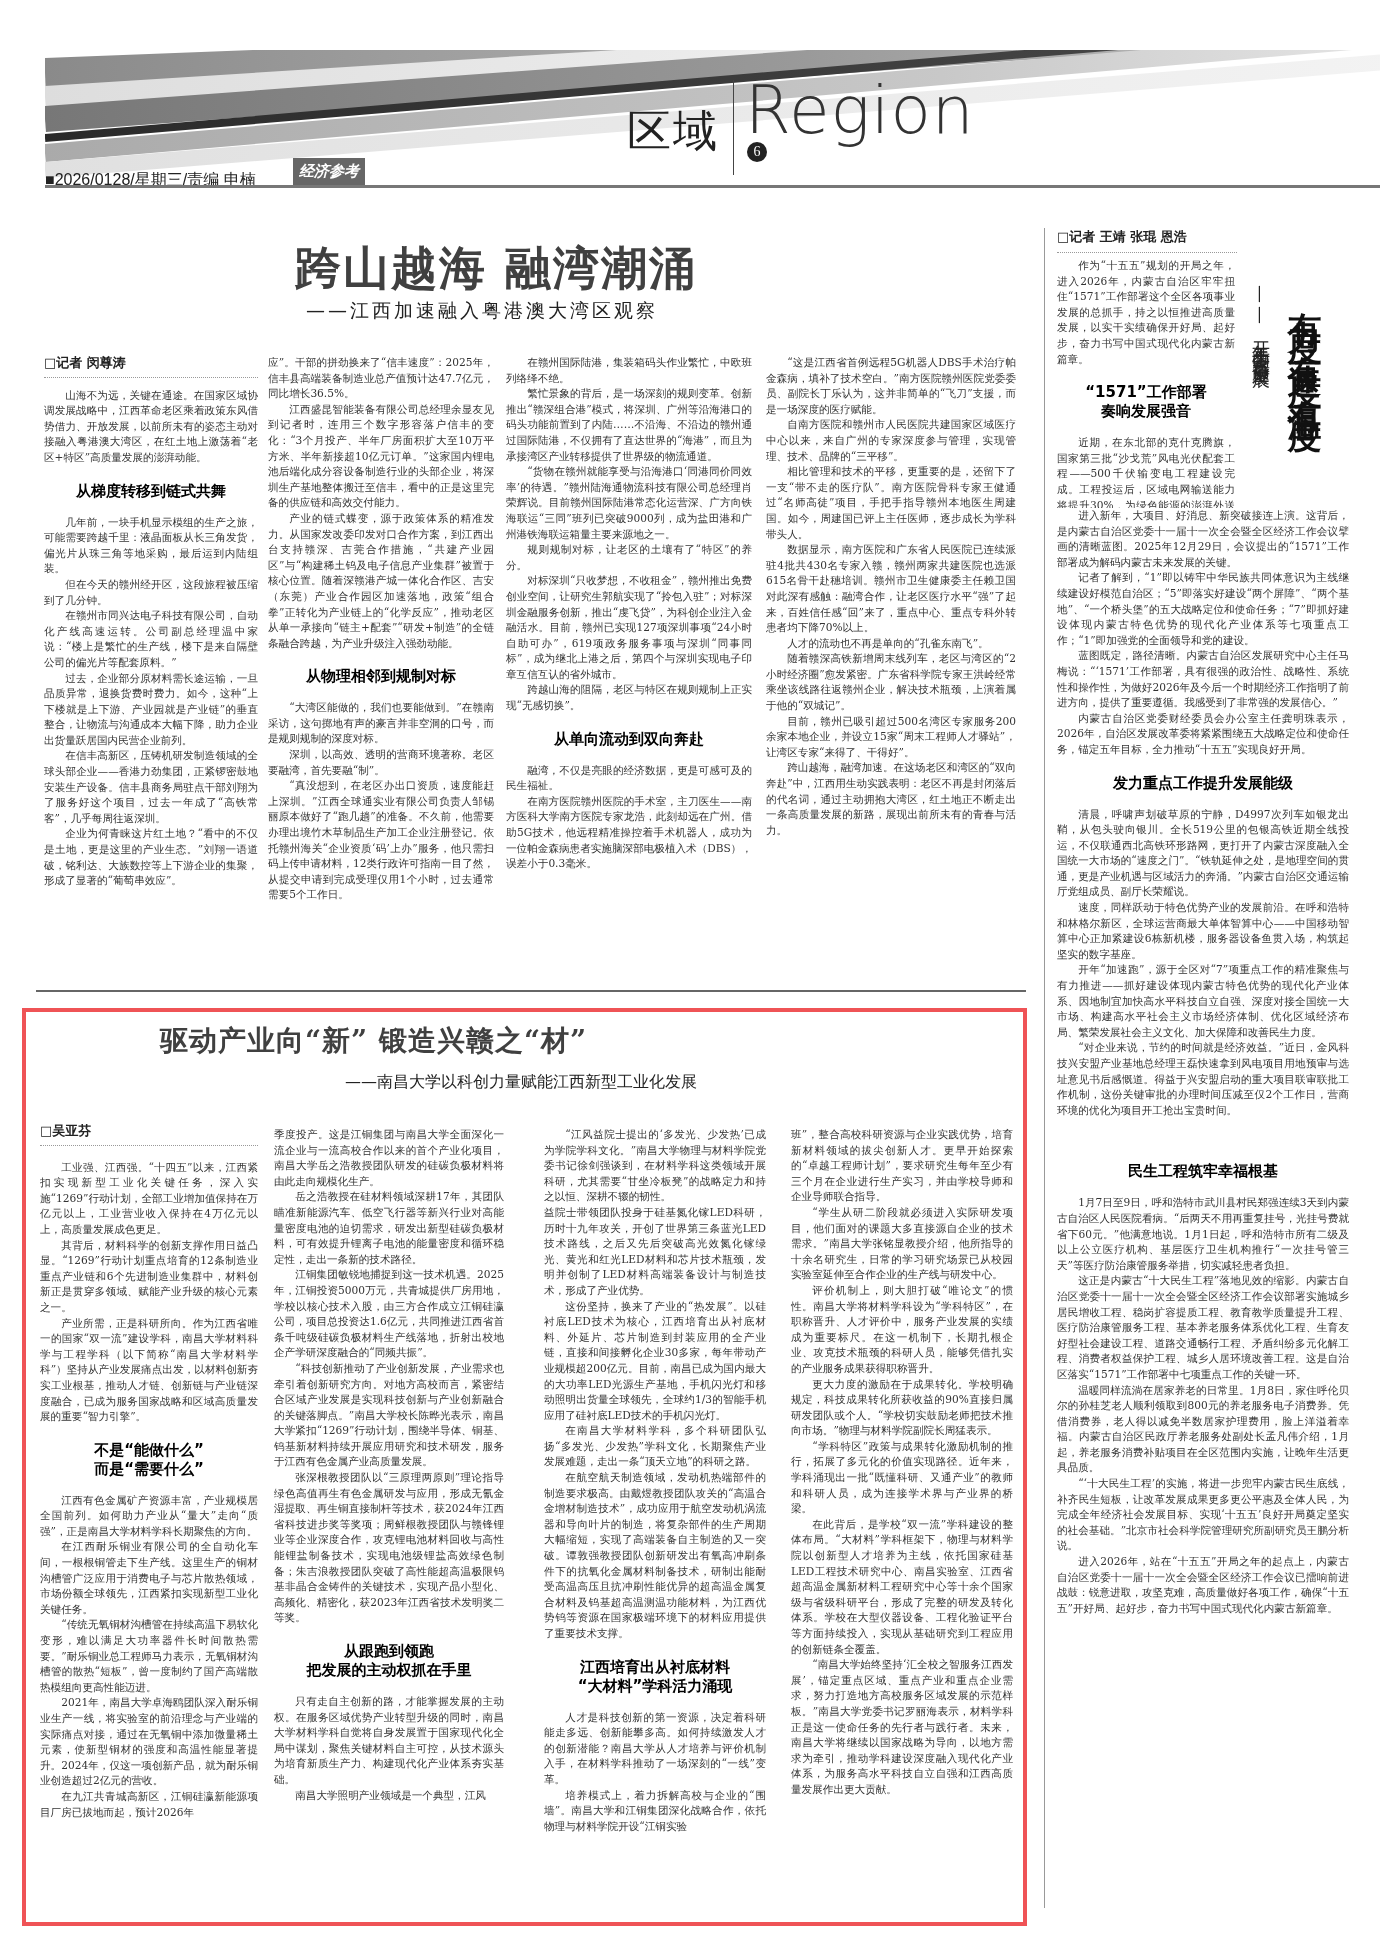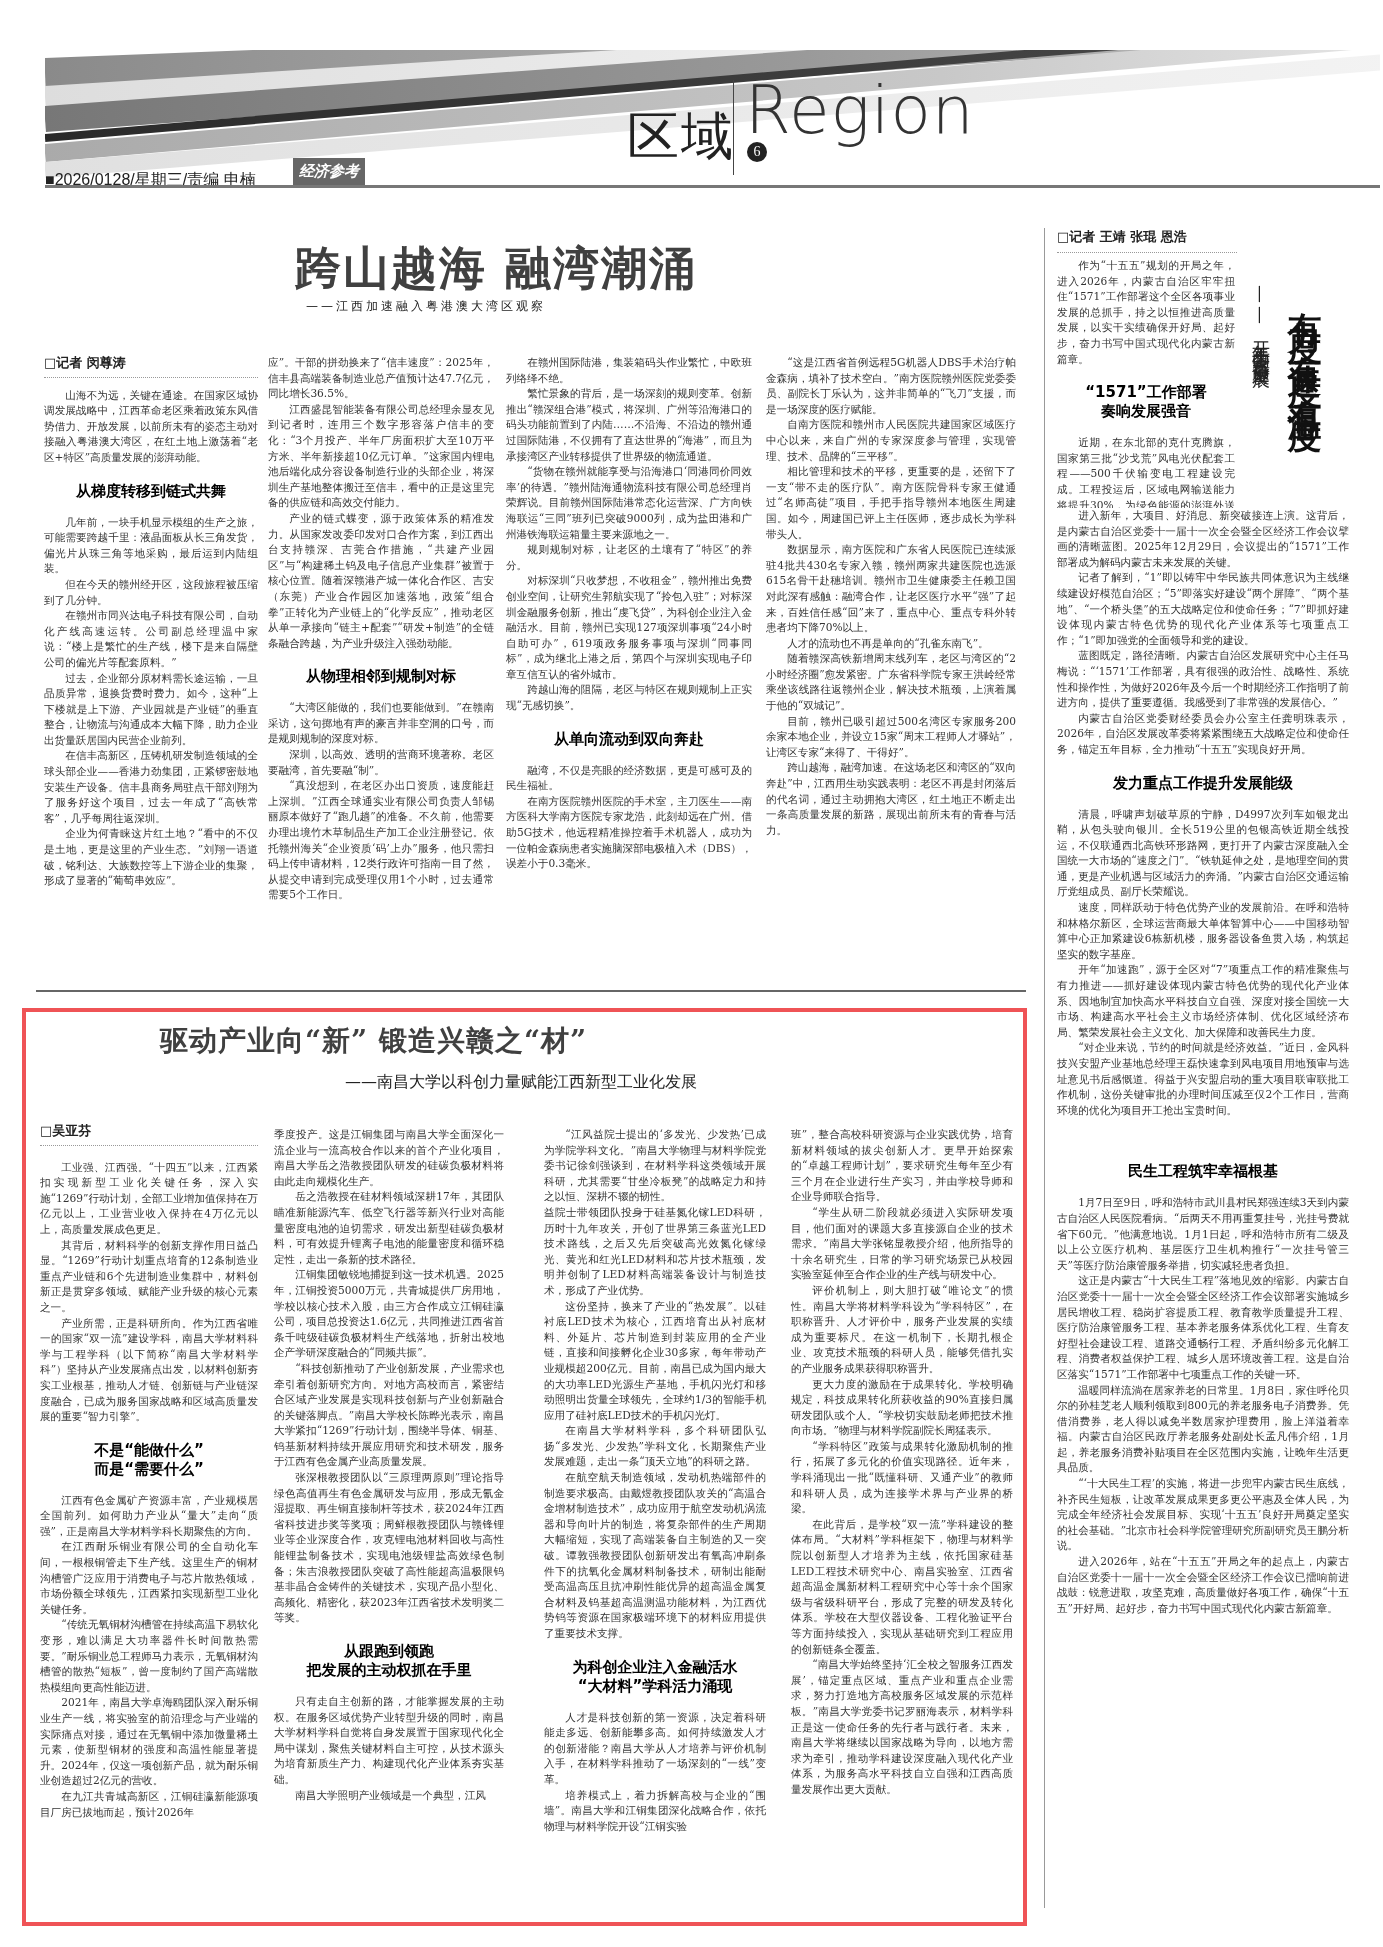--- a/index.html
+++ b/index.html
@@ -3,21 +3,21 @@
 <meta charset="utf-8">
 <style>
   html, body { margin:0; padding:0; background:#ffffff; }
   body { width:1383px; height:1947px; position:relative; overflow:hidden;
          font-family:"DejaVu Serif","Liberation Serif",serif; color:#2a2a2a; }
   .abs { position:absolute; }
   
   .masthead { left:45px; top:50px; width:1335px; height:140px; overflow:hidden; }
   .streak { position:absolute; left:0; height:18px; transform-origin:left center; }
   .mast-rule { position:absolute; left:0; top:135px; width:1335px; height:3px; background:#777; }
-  .section-cn { position:absolute; left:582px; top:52px; font-family:"DejaVu Sans",sans-serif; font-size:52px; color:#222; letter-spacing:2px; }
+  .section-cn { position:absolute; left:582px; top:52px; font-family:"DejaVu Sans",sans-serif; font-size:44px; color:#222; letter-spacing:2px; }
   .section-divider { position:absolute; left:688px; top:30px; width:1px; height:95px; background:#444; }
   .section-en { position:absolute; left:700px; top:22px; font-family:"DejaVu Sans",sans-serif; font-weight:200; font-size:66px; color:#333; letter-spacing:1px; }
   .page-no { position:absolute; left:702px; top:92px; width:20px; height:20px; border-radius:50%; background:#222; color:#fff; font-size:14px; text-align:center; line-height:20px; font-family:"Liberation Serif",serif; }
   .dateline { position:absolute; left:0; top:120px; font-family:"Liberation Sans",sans-serif; font-size:16px; color:#222; }
   .logo { position:absolute; left:248px; top:108px; width:72px; height:27px; background:#666; color:#fff; font-family:"DejaVu Serif",serif; font-style:italic; font-weight:bold; font-size:15px; text-align:center; line-height:27px; }
   
   .h-main { font-family:"DejaVu Serif",serif; font-weight:900; color:#404040; letter-spacing:2px; white-space:nowrap; }
   .h-sub { font-family:"DejaVu Sans",sans-serif; color:#222; letter-spacing:3px; white-space:nowrap; }
   .byline { font-family:"DejaVu Sans",sans-serif; font-weight:bold; font-size:13px; color:#222; padding-bottom:6px; border-bottom:1px dotted #999; }
   .col { position:absolute; font-size:10.6px; line-height:15.6px; text-align:justify; color:#333; }
@@ -42,21 +42,21 @@
   <div class="section-cn">区域</div>
   <div class="section-divider"></div>
   <div class="section-en">Region</div>
   <div class="page-no">6</div>
   <div class="dateline">■2026/0128/星期三/责编 申楠</div>
   <div class="logo">经济参考报</div>
   <div class="mast-rule"></div>
 </div>
 
 <div class="abs h-main" style="left:295px;top:238px;font-size:46px;">跨山越海  融湾潮涌</div>
-<div class="abs h-sub" style="left:306px;top:298px;font-size:12px;">——江西加速融入粤港澳大湾区观察</div>
+<div class="abs h-sub" style="left:306px;top:298px;font-size:19px;">——江西加速融入粤港澳大湾区观察</div>
 
 <div class="abs" style="left:36px;top:355px;width:990px;height:470px;">
   <div class="col" style="left:8px;top:0;width:214px;">
     <div class="byline" style="margin-bottom:10px;">□记者 闵尊涛</div>
     <div>
         <p>山海不为远，关键在通途。在国家区域协调发展战略中，江西革命老区乘着政策东风借势借力、开放发展，以前所未有的姿态主动对接融入粤港澳大湾区，在红土地上激荡着“老区+特区”高质量发展的澎湃动能。</p>
         <div class="subhead" style="white-space: pre-line;">从梯度转移到链式共舞</div>
         <p>几年前，一块手机显示模组的生产之旅，可能需要跨越千里：液晶面板从长三角发货，偏光片从珠三角等地采购，最后运到内陆组装。</p>
         <p>但在今天的赣州经开区，这段旅程被压缩到了几分钟。</p>
         <p>在赣州市同兴达电子科技有限公司，自动化产线高速运转。公司副总经理温中家说：“楼上是繁忙的生产线，楼下是来自隔壁公司的偏光片等配套原料。”</p>
@@ -137,21 +137,21 @@
         <p>南昌大学照明产业领域是一个典型，江风</p>
       </div>
   </div>
   <div class="col" style="left:508px;top:4px;width:222px;">
     <div>
         <p>“江风益院士提出的‘多发光、少发热’已成为学院学科文化。”南昌大学物理与材料学院党委书记徐剑强谈到，在材料学科这类领域开展科研，尤其需要“甘坐冷板凳”的战略定力和持之以恒、深耕不辍的韧性。</p>
         <p style="text-indent: 0px;">益院士带领团队投身于硅基氮化镓LED科研，历时十九年攻关，开创了世界第三条蓝光LED技术路线，之后又先后突破高光效氮化镓绿光、黄光和红光LED材料和芯片技术瓶颈，发明并创制了LED材料高端装备设计与制造技术，形成了产业优势。</p>
         <p>这份坚持，换来了产业的“热发展”。以硅衬底LED技术为核心，江西培育出从衬底材料、外延片、芯片制造到封装应用的全产业链，直接和间接孵化企业30多家，每年带动产业规模超200亿元。目前，南昌已成为国内最大的大功率LED光源生产基地，手机闪光灯和移动照明出货量全球领先，全球约1/3的智能手机应用了硅衬底LED技术的手机闪光灯。</p>
         <p>在南昌大学材料学科，多个科研团队弘扬“多发光、少发热”学科文化，长期聚焦产业发展难题，走出一条“顶天立地”的科研之路。</p>
         <p>在航空航天制造领域，发动机热端部件的制造要求极高。由戴煜教授团队攻关的“高温合金增材制造技术”，成功应用于航空发动机涡流器和导向叶片的制造，将复杂部件的生产周期大幅缩短，实现了高端装备自主制造的又一突破。谭敦强教授团队创新研发出有氧高冲刷条件下的抗氧化金属材料制备技术，研制出能耐受高温高压且抗冲刷性能优异的超高温金属复合材料及钨基超高温测温功能材料，为江西优势钨等资源在国家极端环境下的材料应用提供了重要技术支撑。</p>
-        <div class="subhead" style="white-space: pre-line;">为科创企业注入金融活水
+        <div class="subhead" style="white-space: pre-line;">江西培育出从衬底材料
 “大材料”学科活力涌现</div>
         <p>人才是科技创新的第一资源，决定着科研能走多远、创新能攀多高。如何持续激发人才的创新潜能？南昌大学从人才培养与评价机制入手，在材料学科推动了一场深刻的“一线”变革。</p>
         <p>培养模式上，着力拆解高校与企业的“围墙”。南昌大学和江铜集团深化战略合作，依托物理与材料学院开设“江铜实验</p>
       </div>
   </div>
   <div class="col" style="left:755px;top:4px;width:222px;">
     <div>
         <p style="text-indent: 0px;">班”，整合高校科研资源与企业实践优势，培育新材料领域的拔尖创新人才。更早开始探索的“卓越工程师计划”，要求研究生每年至少有三个月在企业进行生产实习，并由学校导师和企业导师联合指导。</p>
         <p>“学生从研二阶段就必须进入实际研发项目，他们面对的课题大多直接源自企业的技术需求。”南昌大学张铭显教授介绍，他所指导的十余名研究生，日常的学习研究场景已从校园实验室延伸至合作企业的生产线与研发中心。</p>
         <p>评价机制上，则大胆打破“唯论文”的惯性。南昌大学将材料学科设为“学科特区”，在职称晋升、人才评价中，服务产业发展的实绩成为重要标尺。在这一机制下，长期扎根企业、攻克技术瓶颈的科研人员，能够凭借扎实的产业服务成果获得职称晋升。</p>

